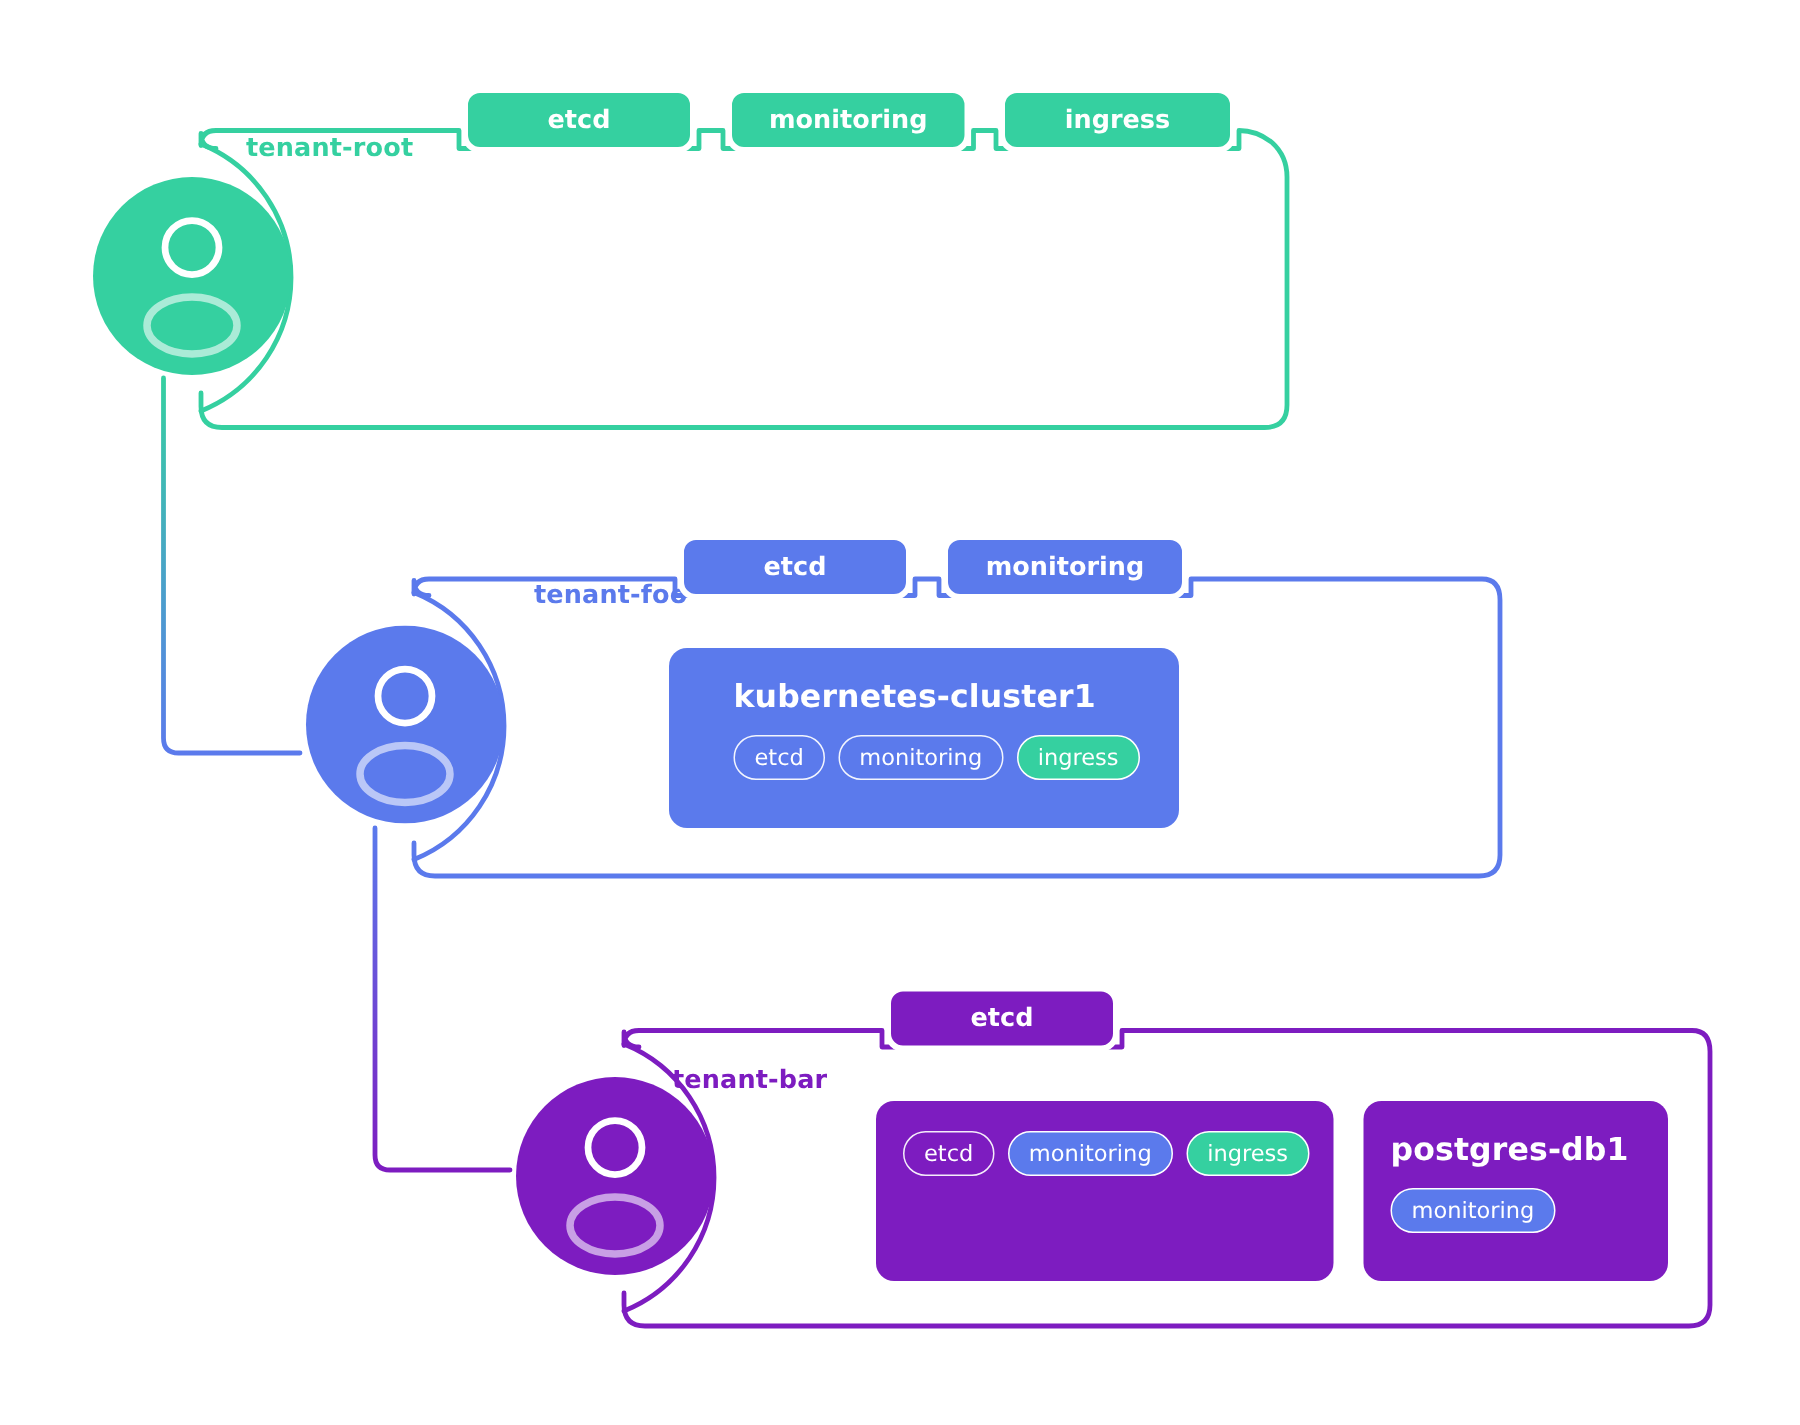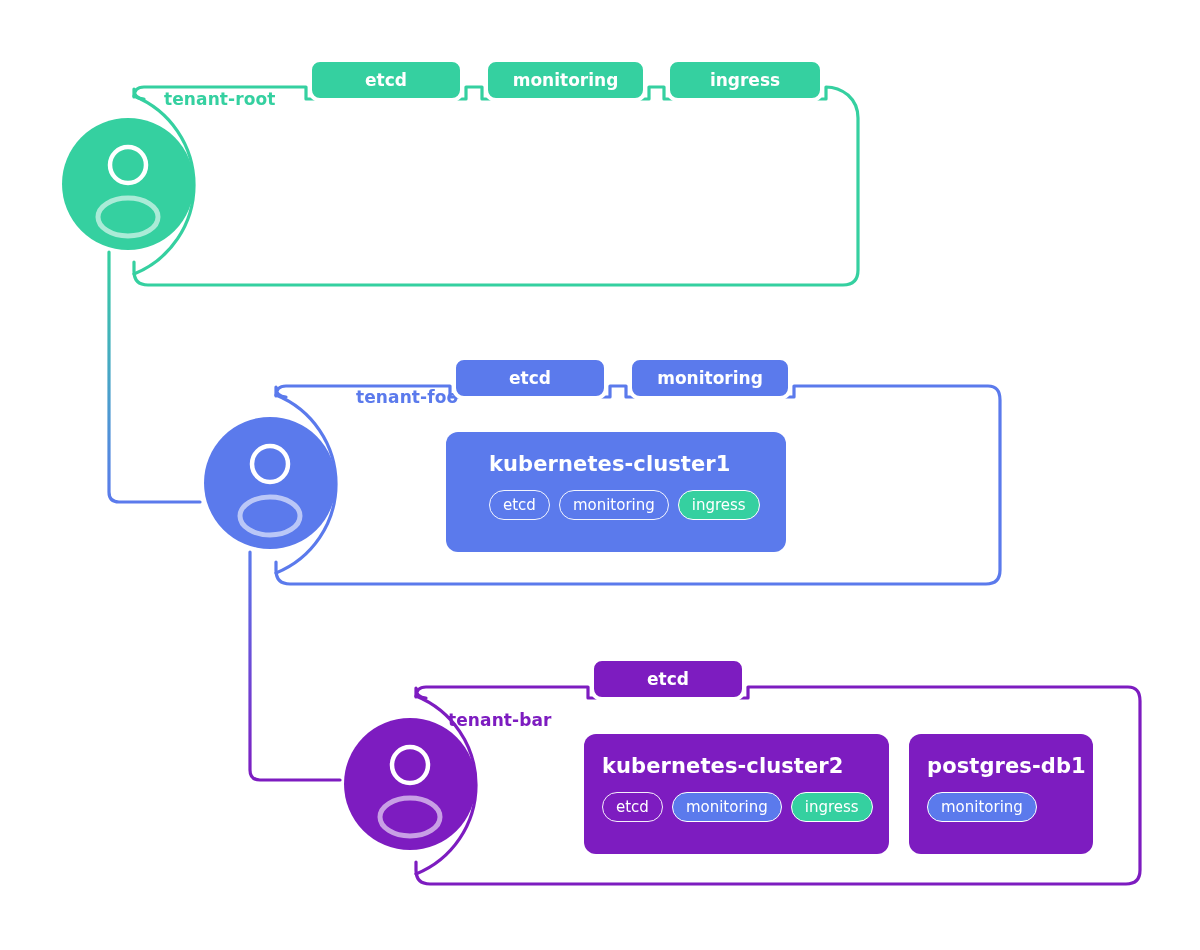--- a/index.html
+++ b/index.html
@@ -236,28 +236,27 @@
       <circle cx="78" cy="47" r="18" fill="none" stroke="#ffffff" stroke-width="4.5"></circle>
       <ellipse cx="78" cy="99" rx="30" ry="19" fill="none" stroke="#ffffff" stroke-opacity=".58" stroke-width="5"></ellipse>
     </svg>
   </div>
 
   <div class="tenant-label" style="left:448px; top:688px; color:#7d1cc0;margin-top:22px;">tenant-bar</div>
 
   <div class="chip" style="left:590px; top:657px; width:156px; background:#7d1cc0;">etcd</div>
 
   <div class="card" style="left:584px; top:734px; width:305px; height:120px; background:#7d1cc0;">
-    <div class="card-title">kubernetes-cluster2</div>
     <div class="pill-row">
       <span class="pill">etcd</span>
       <span class="pill filled" style="background:#5b7aec;">monitoring</span>
       <span class="pill filled" style="background:#35d0a0;">ingress</span>
     </div>
   </div>
 
-  <div class="card" style="left:909px; top:734px; width:184px; height:120px; background:#7d1cc0;">
+  <div class="card" style="left:909px; top:734px; width:203px; height:120px; background:#7d1cc0;">
     <div class="card-title">postgres-db1</div>
     <div class="pill-row">
       <span class="pill filled" style="background:#5b7aec;">monitoring</span>
     </div>
   </div>
 
 </div>
 
 </body></html>

